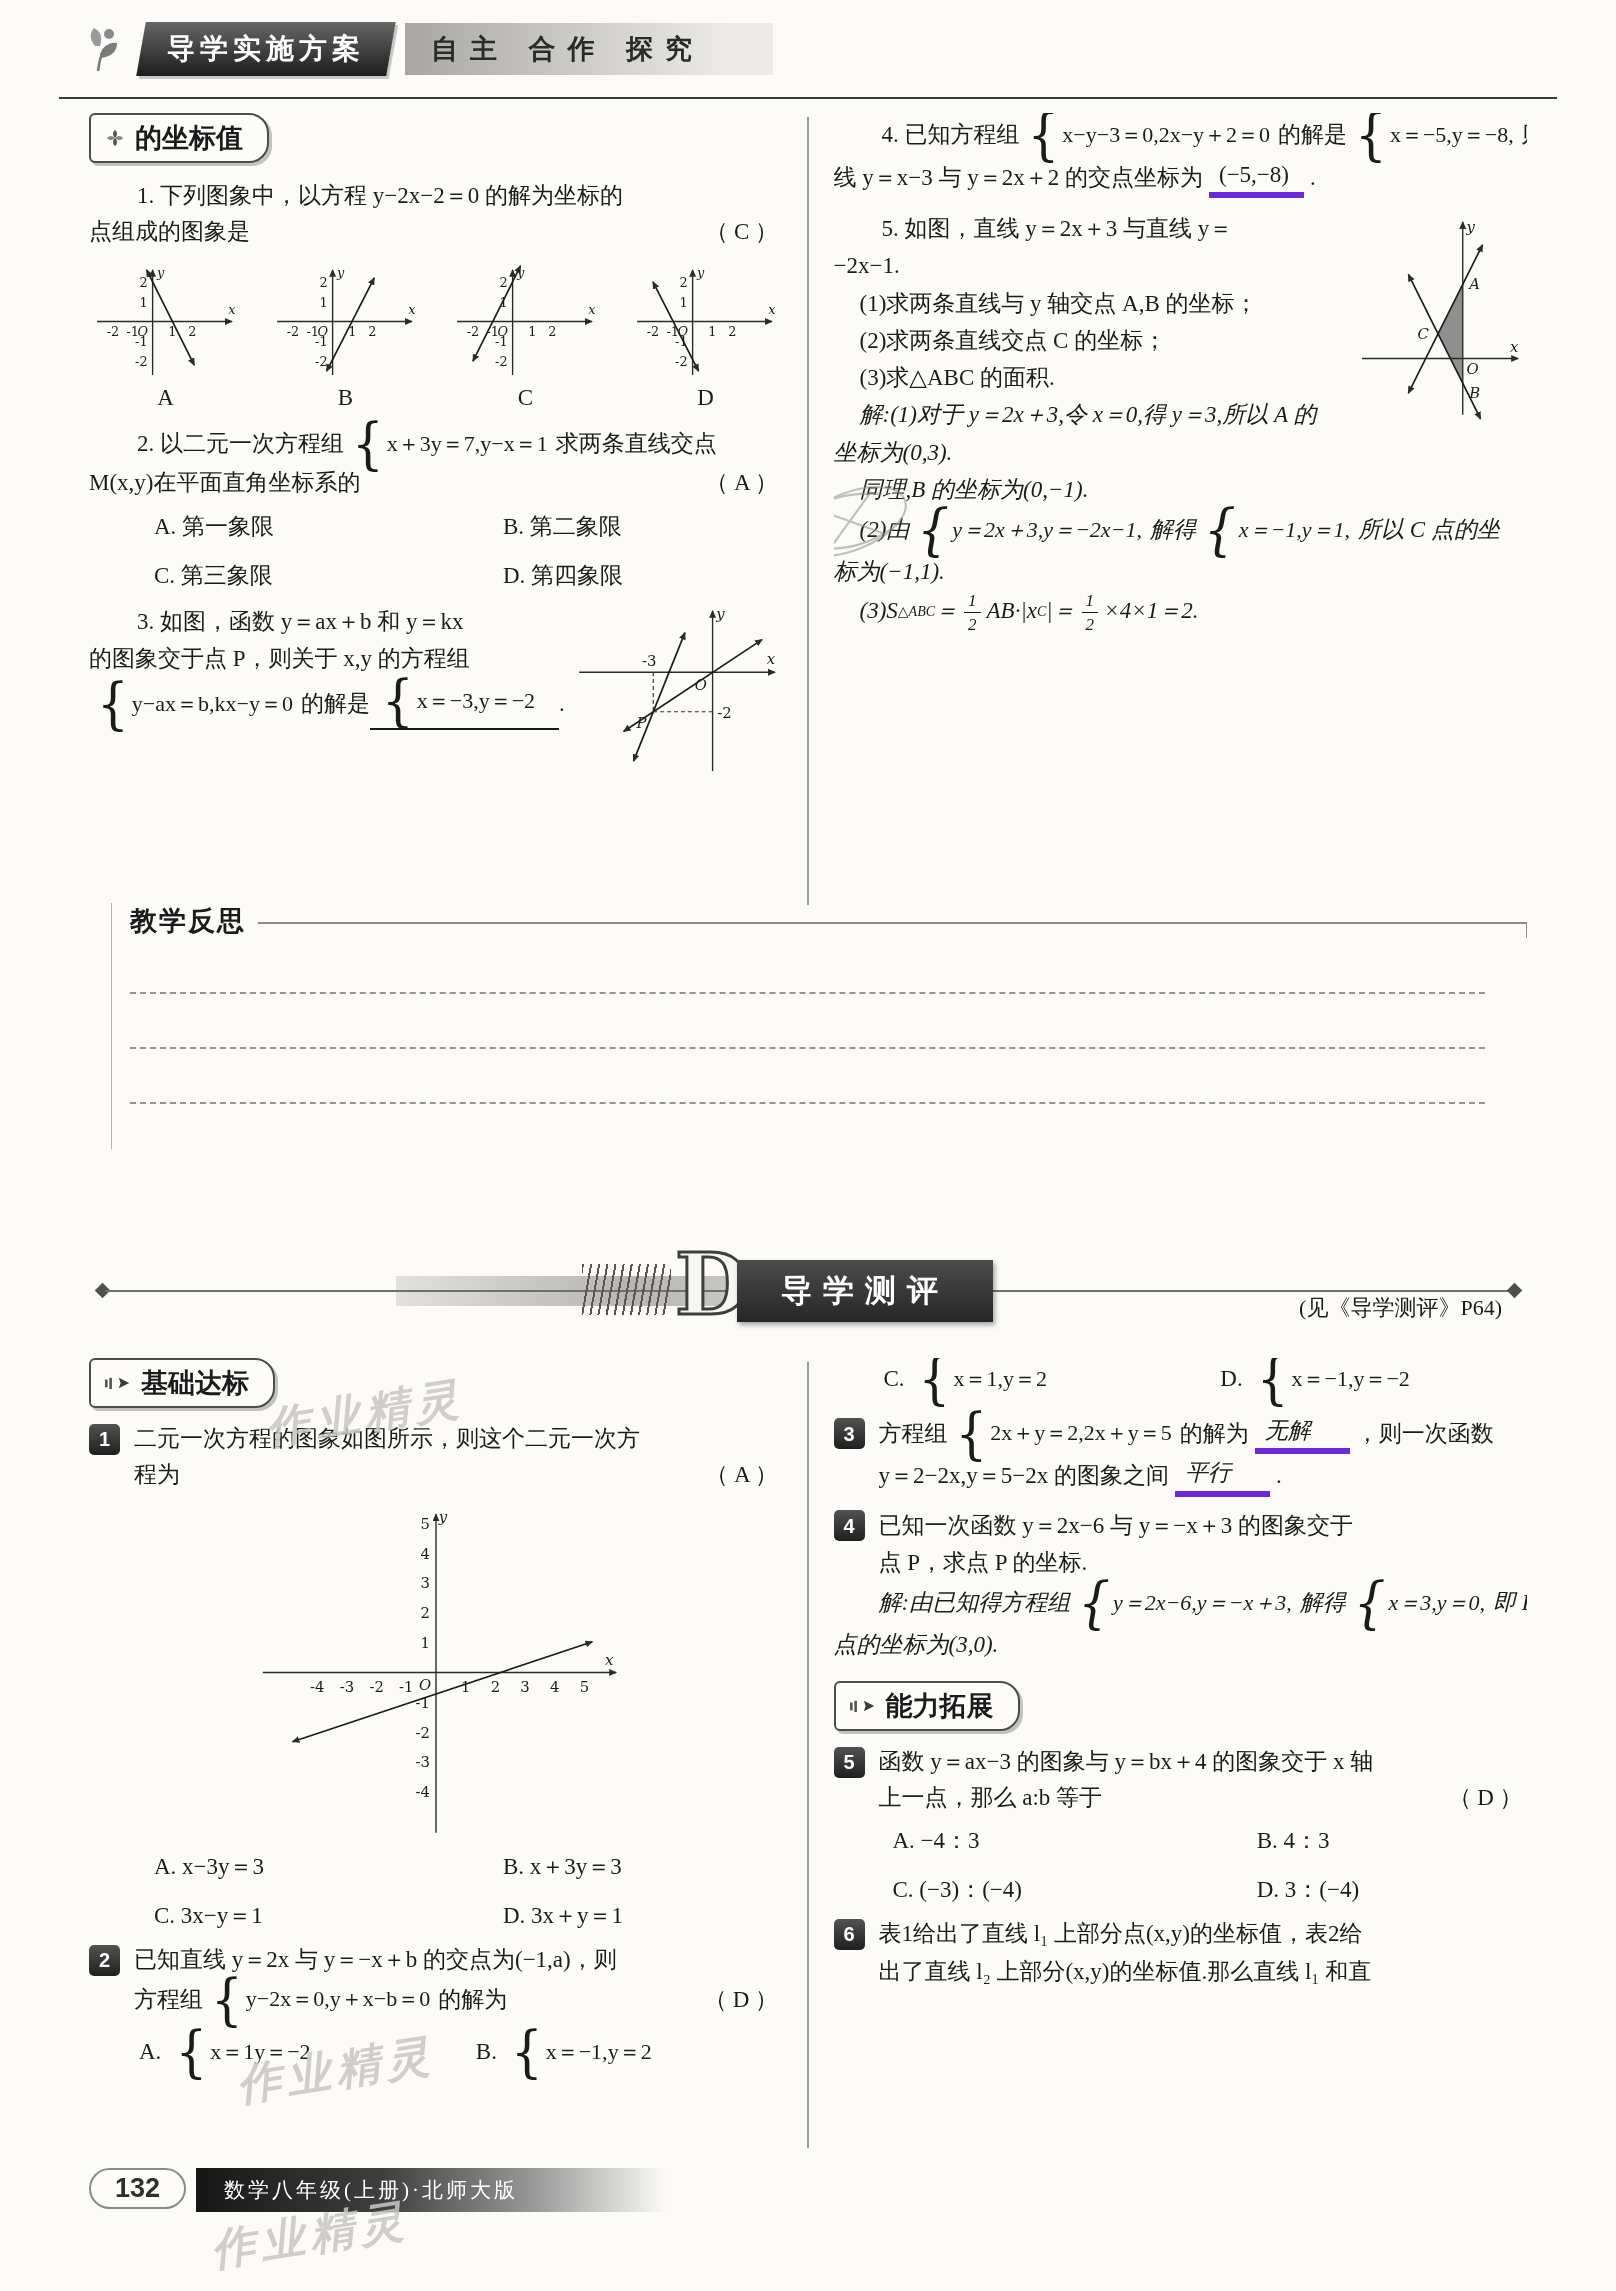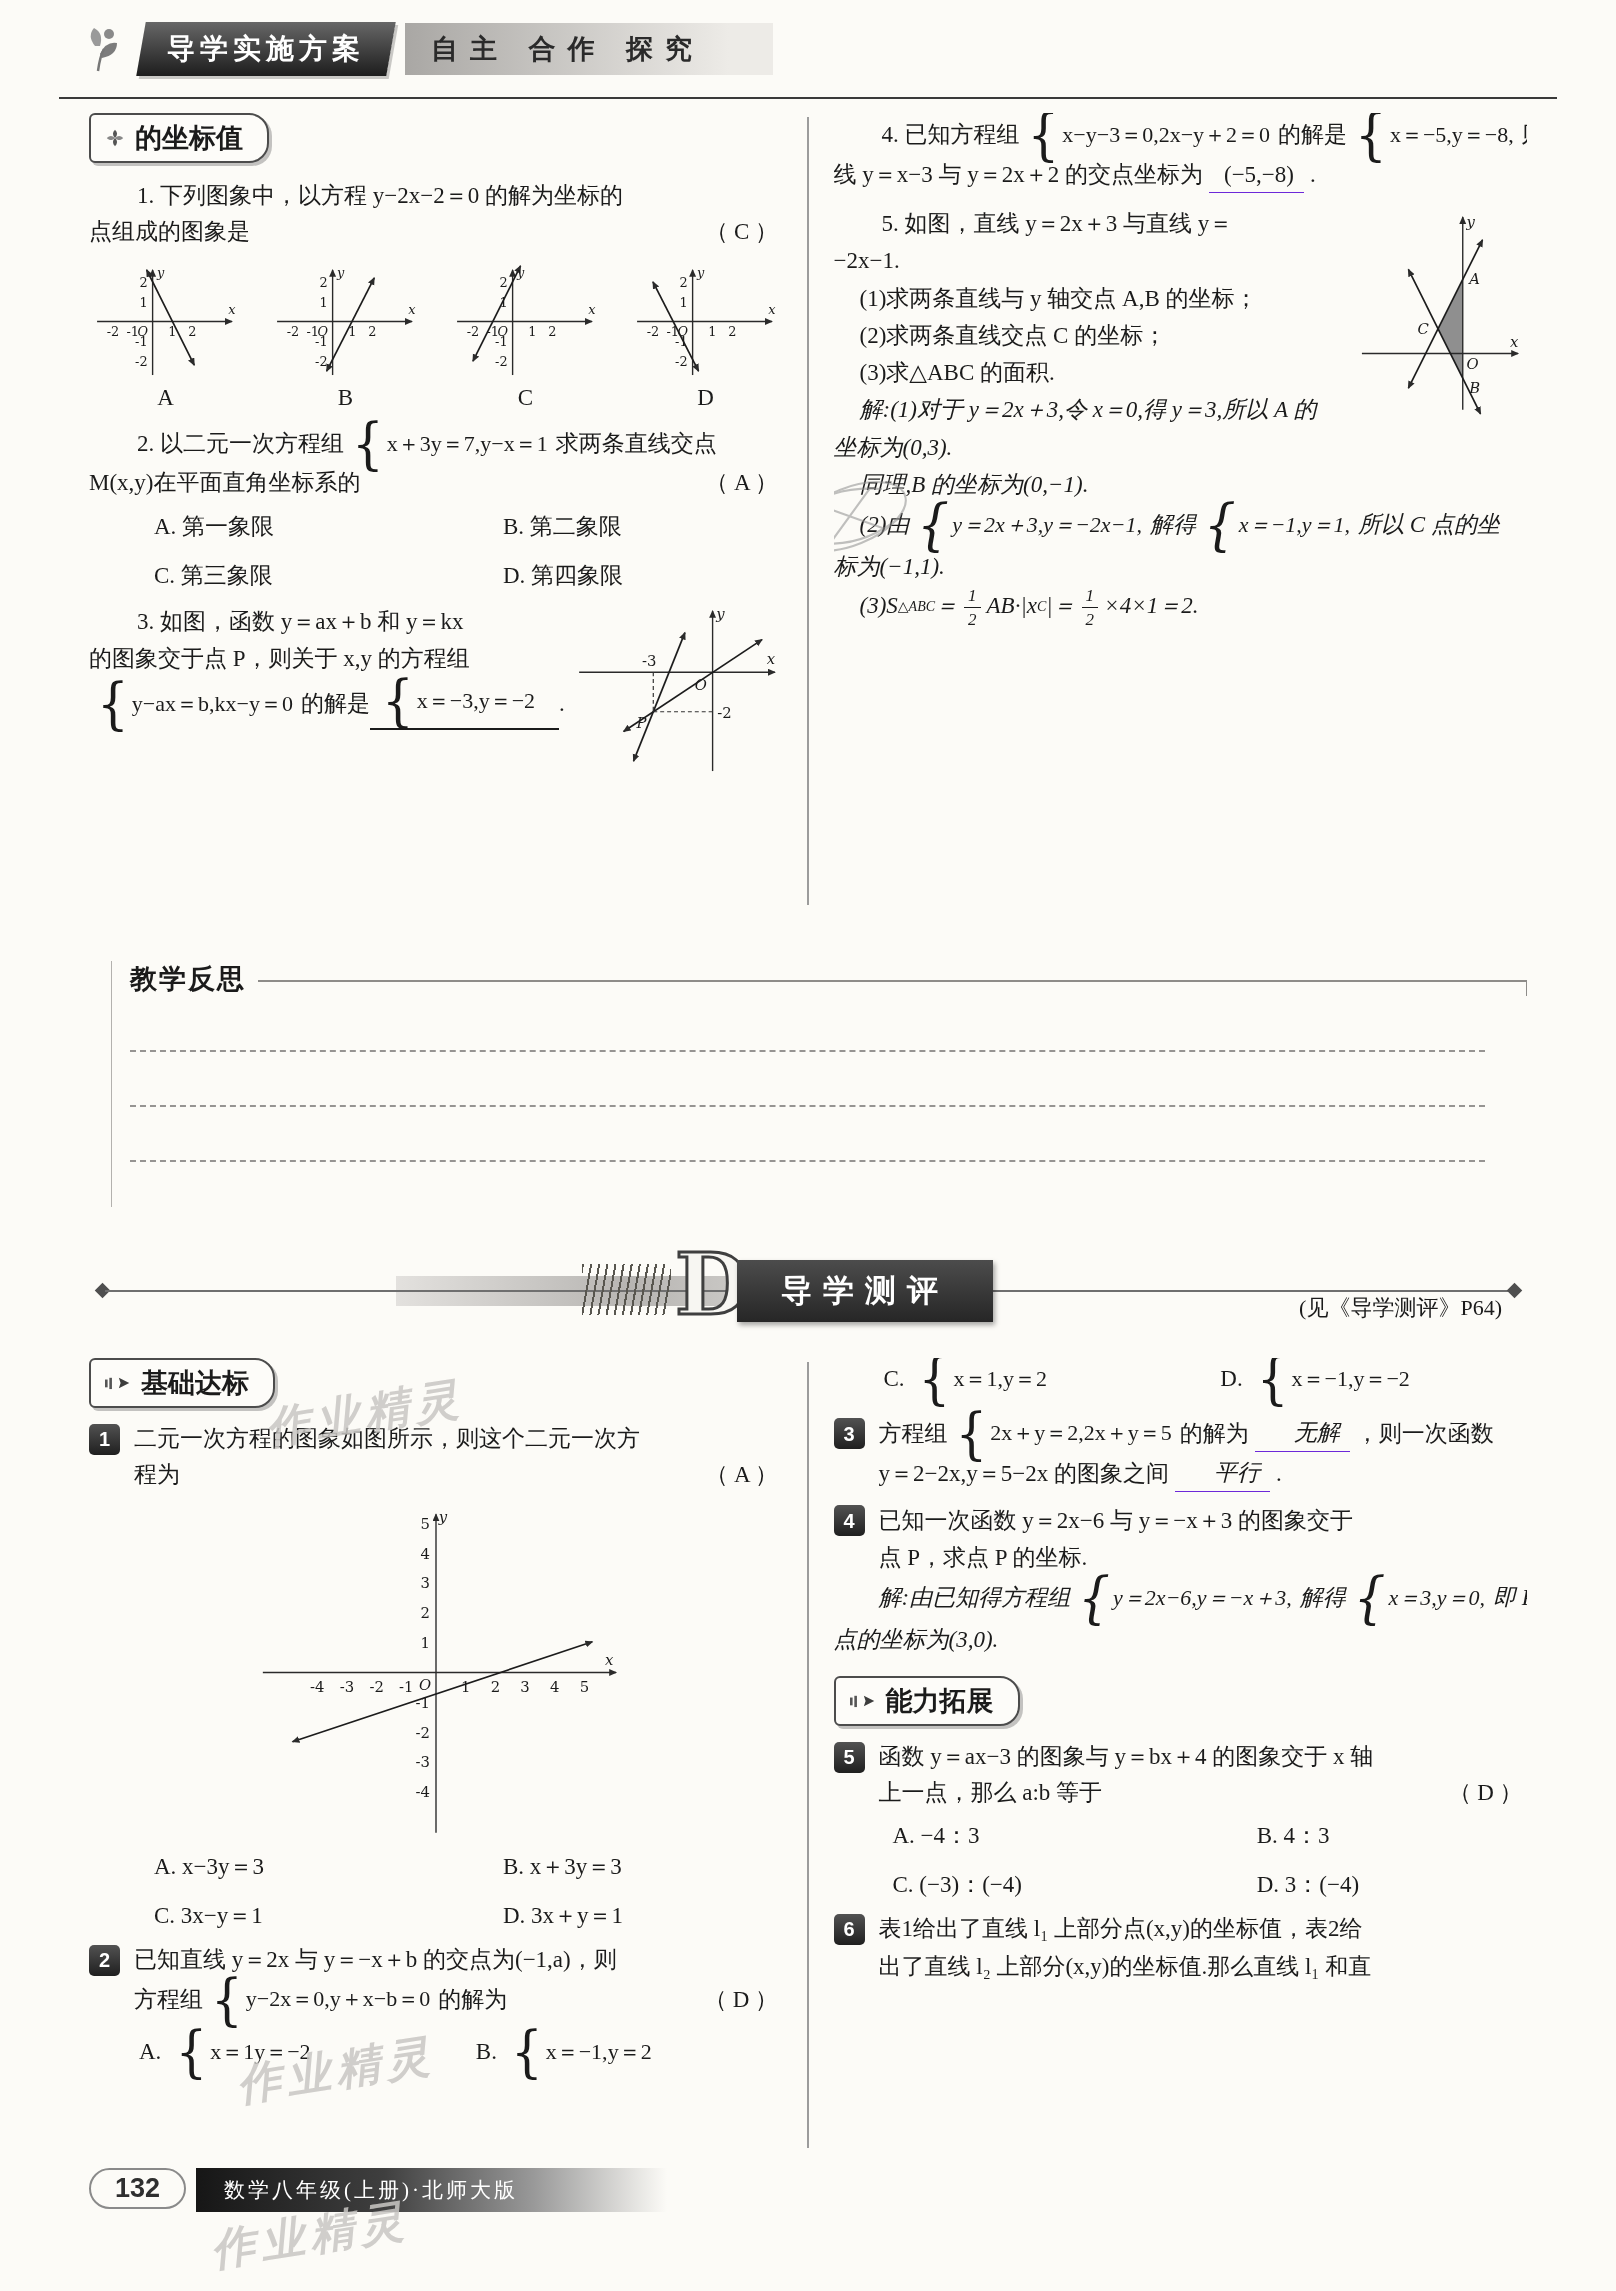--- a/index.html
+++ b/index.html
@@ -33,21 +33,21 @@
 .indent{padding-left:48px}
 .ind2{padding-left:26px}
 .opt-grid{display:grid;grid-template-columns:1.25fr 1fr;padding-left:65px;row-gap:18px;margin:10px 0 4px}
 .opt-cell{display:flex;align-items:center;gap:6px;white-space:nowrap}
 
 
 .sys{display:inline-flex;align-items:center;margin:0 8px;vertical-align:middle}
 .brace{font-size:50px;font-weight:400;line-height:.85;margin-right:3px;transform:scaleY(1.12);font-family:"DejaVu Serif",serif}
 .eqs{display:inline-flex;flex-direction:row;justify-content:center;font-size:22px;line-height:1.3;text-align:left}
 .answer-sys{border-bottom:2px solid #1b1b1b;padding:2px 16px 5px 4px;display:inline-flex;align-items:center}
-.blank{display:inline-block;border-bottom:1px solid #6d28d9;min-width:95px;text-align:right;padding:0 10px;margin:0 6px}
+.blank{display:inline-block;border-bottom:6px solid #6d28d9;min-width:95px;text-align:left;padding:0 10px;margin:0 6px}
 .handw{font-style:italic}
 .frac{display:inline-flex;flex-direction:column;align-items:center;line-height:1;font-size:17px;margin:0 6px;transform:translateY(1px)}
 .frac-num{padding:0 4px 3px}
 .frac-den{border-top:1.6px solid #1b1b1b;padding:3px 4px 0}
 sub.sm{font-size:14px}
 
 
 .mini-graphs{display:flex;justify-content:space-between;margin:12px 2px 0}
 .mini{text-align:center}
 .mini-label{font-size:23px;margin-top:0}
@@ -56,21 +56,21 @@
 .gt{font-size:13px;fill:#1b1b1b;font-family:"DejaVu Serif",serif}
 .gt2{font-size:15px;fill:#1b1b1b;font-family:"DejaVu Serif",serif}
 .it{font-style:italic}
 .am{text-anchor:middle}
 .ae{text-anchor:end}
 .axis{stroke:#2a2a2a;stroke-width:1.4;fill:none}
 .fn{stroke:#1c1c1c;stroke-width:1.7;fill:none}
 .dashln{stroke:#333;stroke-width:1.2;stroke-dasharray:4 3}
 
 
-.reflect{position:absolute;top:961px;left:111px;width:1416px;height:246px;border-left:1px solid #b3b1ae;padding:0 0 0 18px}
+.reflect{position:absolute;top:903px;left:111px;width:1416px;height:246px;border-left:1px solid #b3b1ae;padding:0 0 0 18px}
 .reflect-head{display:flex;align-items:center}
 .reflect-label{font-weight:bold;font-size:27px;letter-spacing:2px}
 .reflect-rule{flex:1;height:1.5px;background:#8e8c89;margin-left:12px;position:relative;top:2px}
 .reflect-rule::after{content:"";position:absolute;right:0;top:0;width:1.5px;height:16px;background:#8e8c89}
 .dash-line{border-top:2px dashed #969492;margin-top:53px;width:97%}
 
 
 .banner{position:absolute;top:1240px;left:89px;width:1439px;height:99px}
 .banner::before{content:"";position:absolute;left:307px;top:36px;width:426px;height:30px;background:linear-gradient(to right,#e3e1de,#b7b5b2 55%,#d9d7d4)}
 .banner-line{position:absolute;left:16px;right:16px;top:50px;height:1.5px;background:#6f6f6f}

